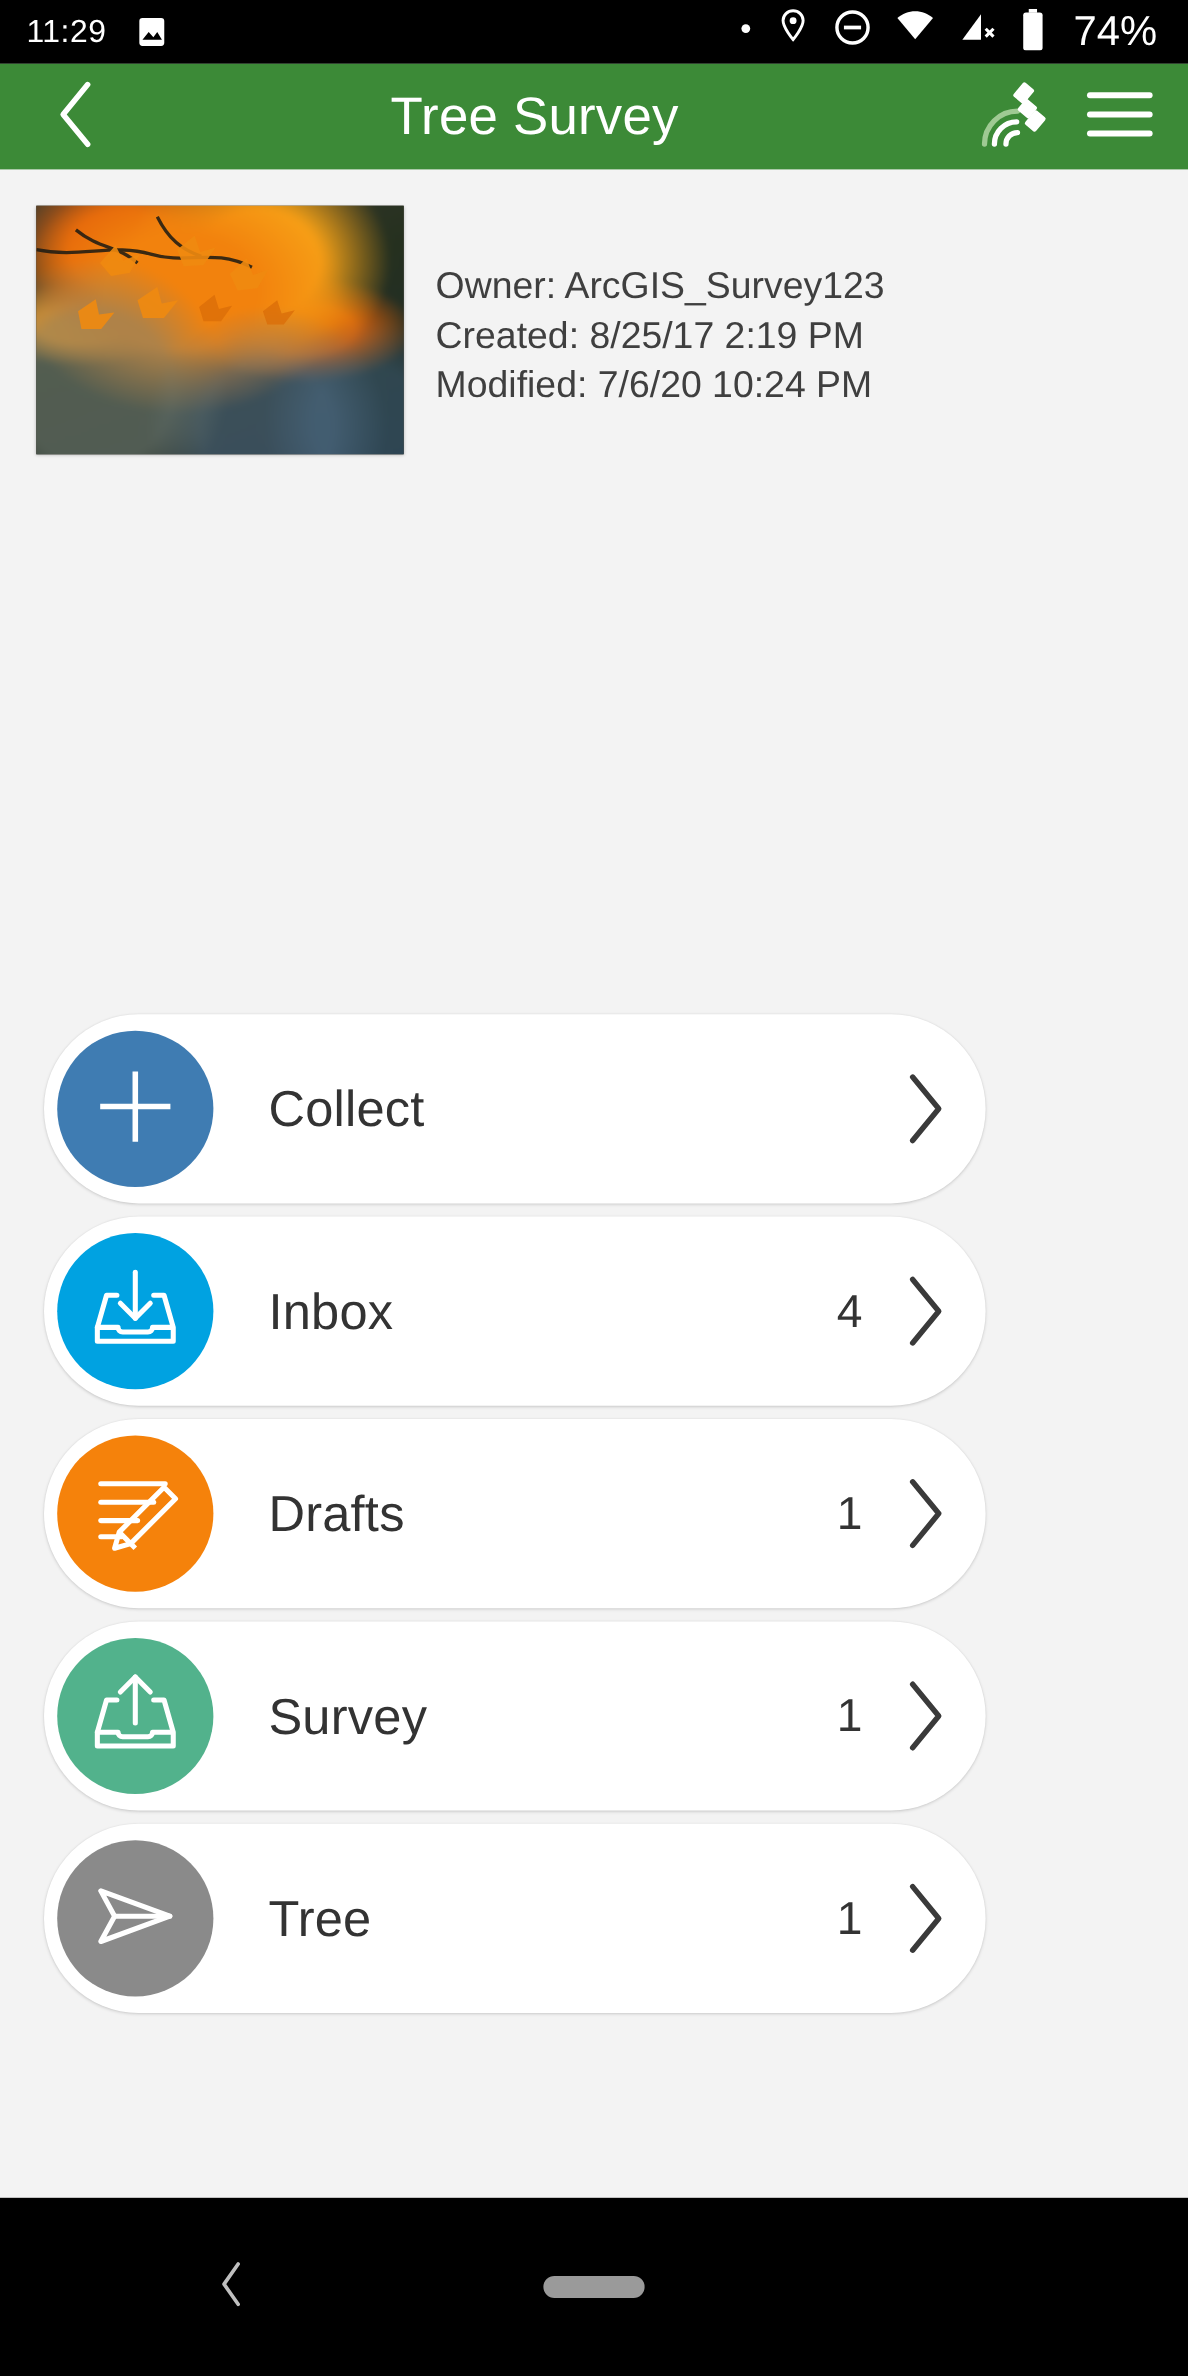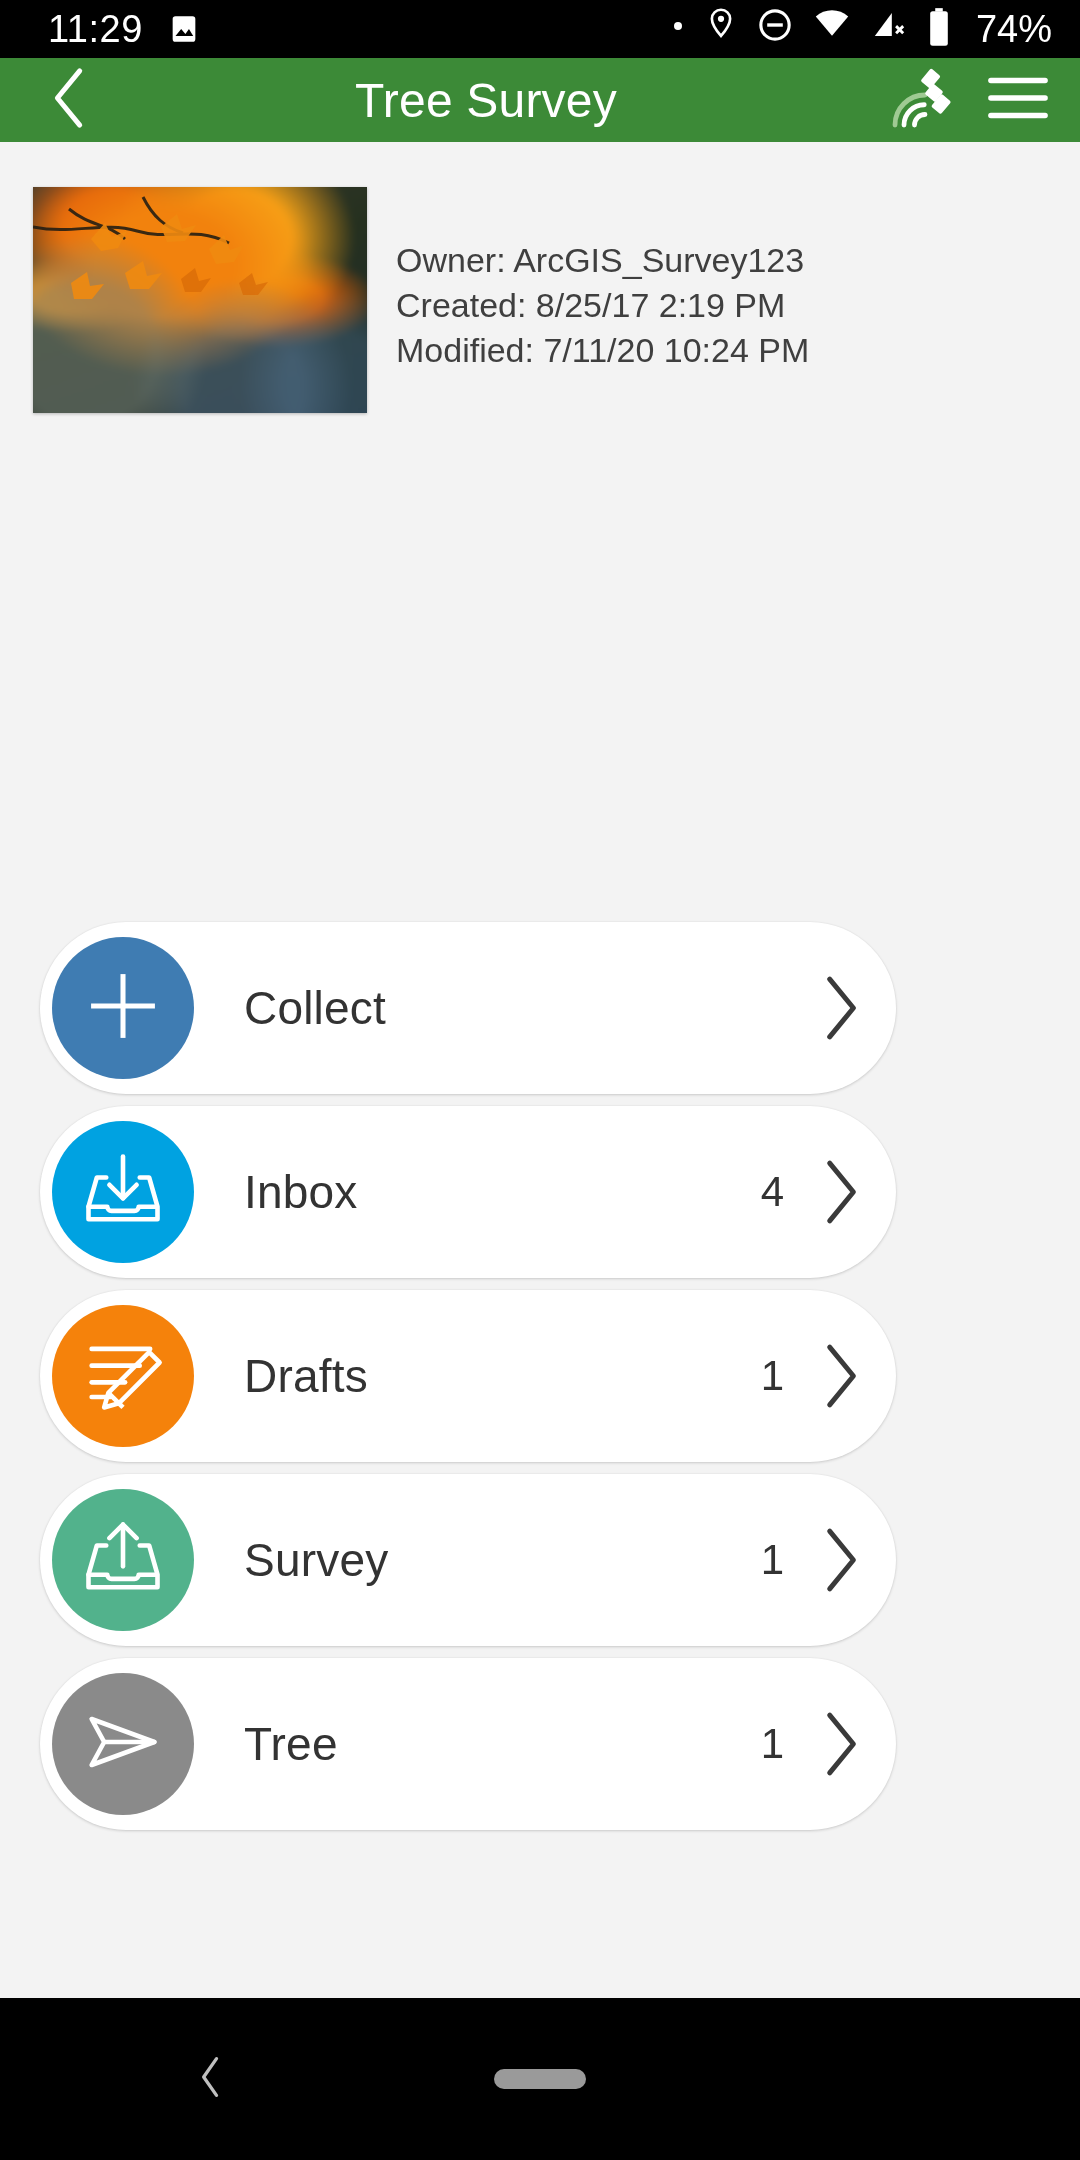--- a/index.html
+++ b/index.html
@@ -11,34 +11,34 @@
   }
   .phone { position:relative; width:1080px; height:2160px; background:#f3f3f3; }
 
   
   .statusbar {
     position:absolute; top:0; left:0; width:1080px; height:58px;
     background:#000; color:#fff;
     display:flex; align-items:center;
   }
   .sb-time {
-    font-size:38px; font-weight:400; margin-left:48px; letter-spacing:0.5px;
+    font-size:29px; font-weight:400; margin-left:24px; letter-spacing:0.5px;
     line-height:1;
   }
   .sb-left-icons { display:flex; align-items:center; margin-left:24px; }
   .sb-right {
     margin-left:auto; margin-right:28px;
     display:flex; align-items:flex-start; gap:22px;
   }
   .sb-pct { font-size:38px; font-weight:400; margin-left:4px; }
   .ico { display:block; }
 
   
   .appbar {
-    position:absolute; top:58px; left:0; width:1080px; height:84px;
+    position:absolute; top:58px; left:0; width:1080px; height:96px;
     background:#3c8a37;
     display:flex; align-items:center;padding-left:16px;
   }
   .appbar-back {
     width:96px; height:96px; display:flex; align-items:center; justify-content:center;
     margin-left:6px;
   }
   .appbar-title {
     flex:1; text-align:center; color:#fff; font-size:48px; font-weight:400;
     letter-spacing:0.2px; margin-left:-20px;
@@ -236,21 +236,21 @@
         <g fill="#d96c08" opacity="0.75">
           <path d="M148 92 l14 -11 4 13 12 -3 -10 14 -16 0z"></path>
           <path d="M206 96 l13 -10 4 12 12 -3 -10 13 -15 0z"></path>
         </g>
       </svg>
     </div>
 
     <div class="meta">
       <div>Owner: ArcGIS_Survey123</div>
       <div>Created: 8/25/17 2:19 PM</div>
-      <div>Modified: 7/11/20 10:24 PM</div>
+      <div>Modified: 7/6/20 10:24 PM</div>
     </div>
   </div>
 
   <div class="list">
 
     <div class="card">
       <div class="card-icon" style="background:#3f7cb2">
         <span>
           <svg width="84" height="84" viewBox="0 0 40 40">
             <g stroke="#fff" stroke-width="2.4" stroke-linecap="square">

